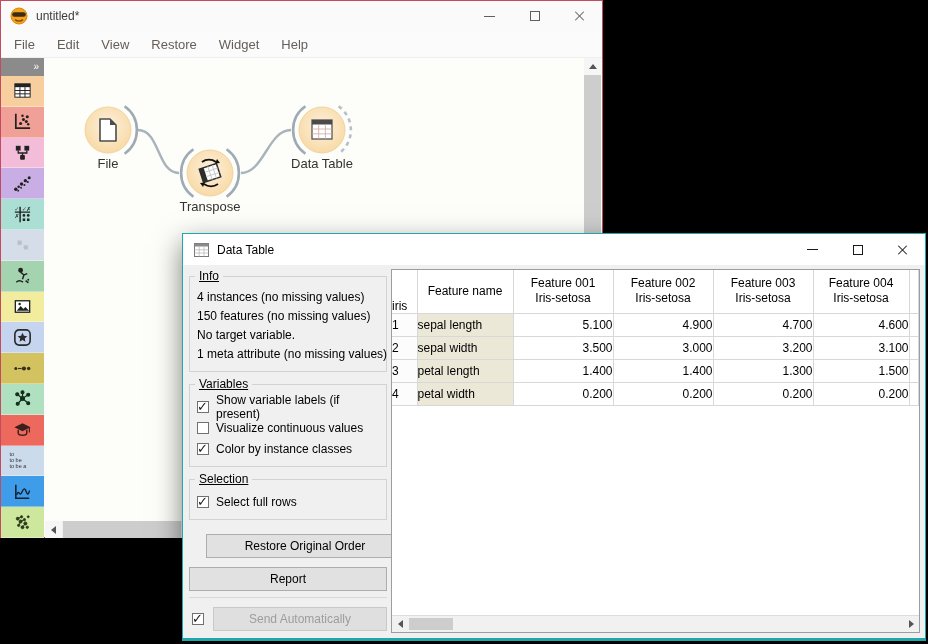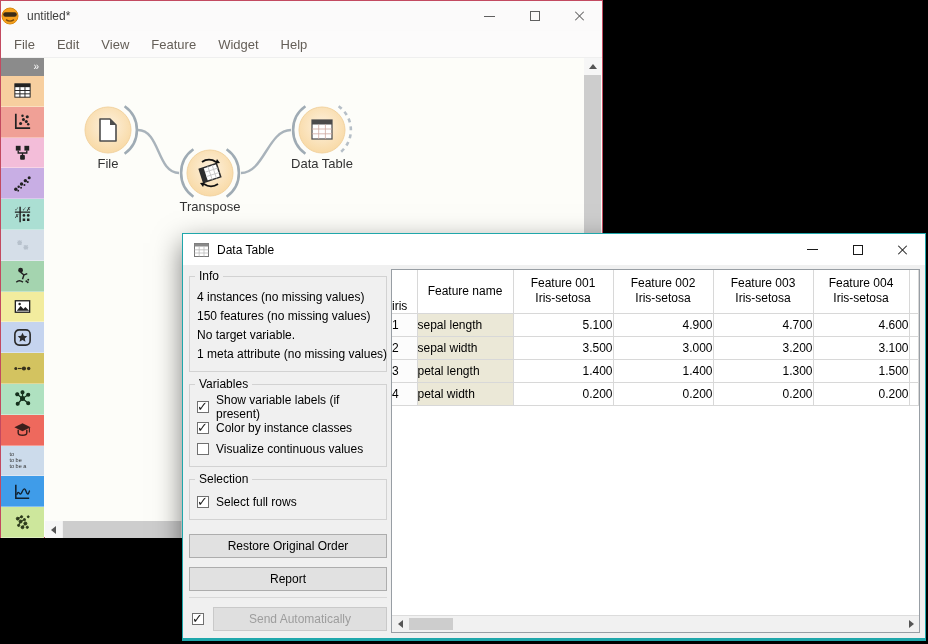--- a/index.html
+++ b/index.html
@@ -11,21 +11,21 @@
   html,body{margin:0;padding:0;}
   body{
     width:928px;height:644px;background:#000;position:relative;overflow:hidden;
     font-family:"Liberation Sans",sans-serif;color:#000;
   }
   
   .main-window{
     position:absolute;left:0;top:0;width:603px;height:538px;
     background:#fdfdf9;border:1px solid var(--winborder);
   }
-  .titlebar{height:30px;background:#fbfafa;display:flex;align-items:center;}
+  .titlebar{height:30px;background:#fbfafa;display:flex;align-items:center;padding-left:9px;}
   .title-text{margin-left:8px;font-size:12px;color:#3c3c3c;}
   .win-controls{margin-left:auto;display:flex;height:100%;}
   .wc{width:45px;height:100%;display:flex;align-items:center;justify-content:center;}
   .glyph-min{width:11px;border-top:1px solid #5f5f5f;}
   .glyph-max{width:10px;height:10px;border:1px solid #5f5f5f;}
   .glyph-cls{position:relative;width:12px;height:12px;}
   .glyph-cls::before,.glyph-cls::after{content:"";position:absolute;left:5.5px;top:0;width:1px;height:12px;background:#5f5f5f;}
   .glyph-cls::before{transform:rotate(45deg);}
   .glyph-cls::after{transform:rotate(-45deg);}
   .dlg-titlebar .glyph-min{border-color:#1a1a1a;}
@@ -60,28 +60,28 @@
   .dialog{
     position:absolute;left:182px;top:233px;width:744px;height:408px;
     background:#f0f0f0;border:1px solid var(--dlgborder);border-bottom-width:3px;
     box-shadow:0 10px 26px rgba(0,0,0,.5);
   }
   .dlg-titlebar{height:31px;background:#ffffff;display:flex;align-items:center;padding-left:11px;}
   .dlg-title{margin-left:8px;font-size:12px;color:#000;}
   .dlg-body{position:absolute;top:31px;left:0;right:0;bottom:0;}
   .left-panel{position:absolute;left:6px;top:4px;width:198px;bottom:4px;font-size:12px;}
   .groupbox{position:relative;border:1px solid #d2d2d2;margin-top:12px;padding:11px 4px 7px 7px;}
-  .gb-label{position:absolute;top:-8px;left:5px;background:#f0f0f0;padding:0 4px;font-size:12px;color:#000;}
+  .gb-label{position:absolute;top:-8px;left:5px;background:#f0f0f0;padding:0 4px;font-size:12px;color:#000;text-decoration:underline;}
   .info-line{line-height:19px;white-space:nowrap;}
   .check-row{display:flex;align-items:center;height:21px;}
   .cb{width:12px;height:12px;border:1px solid #707070;background:#fff;margin-right:7px;position:relative;flex:none;}
   .cb.on::after{content:"\2713";position:absolute;left:-1px;top:-3px;font-size:13px;color:#1a1a1a;}
   .panel-btn{display:block;width:100%;height:24px;margin-top:9px;background:#e1e1e1;border:1px solid #adadad;
     font-family:"Liberation Sans",sans-serif;font-size:12px;color:#000;}
-  .panel-btn.first{margin-top:14px;}
+  .panel-btn.first{margin-top:14px;margin-left:17px;}
   .send-area{position:absolute;bottom:3px;left:0;right:0;}
   .send-sep{border:none;border-top:1px solid #d8d8d8;margin:0 0 9px;}
   .send-row{display:flex;align-items:center;justify-content:flex-end;}
   .send-row .cb{margin:0 0 0 3px;}
   .panel-btn.disabled{color:#9d9d9d;background:#dfdfdf;border-color:#c9c9c9;flex:1;margin:0 0 0 9px;height:24px;}
   
   .table-wrap{position:absolute;left:208px;top:4px;right:5px;bottom:5px;border:1px solid #989ea4;background:#fff;overflow:hidden;}
   table.grid{border-collapse:collapse;table-layout:fixed;width:100%;font-size:12px;}
   table.grid th,table.grid td{border-right:1px solid #d8d8d8;border-bottom:1px solid #d8d8d8;padding:0;font-weight:normal;}
   th.colhead{height:43px;text-align:center;vertical-align:middle;line-height:15px;background:#fff;}
@@ -114,21 +114,21 @@
         </div>
       <div class="wc">
           <span class="glyph-cls"></span>
         </div>
     </div>
   </div>
   <div class="menubar">
       <div class="menu-item">File</div>
       <div class="menu-item">Edit</div>
       <div class="menu-item">View</div>
-      <div class="menu-item">Feature</div>
+      <div class="menu-item">Restore</div>
       <div class="menu-item">Widget</div>
       <div class="menu-item">Help</div>
     </div>
 
   <div class="toolbox">
     <div class="toolbox-header"><span>»</span></div>
     <div>
         <div class="tile" style="background: rgb(247, 207, 159);">
           <svg viewBox="0 0 22 22" width="21" height="21">
             <rect x="3" y="4" width="16" height="14" fill="#fff" stroke="#222"></rect>
@@ -388,26 +388,26 @@
           </div>
       </div>
       <div class="groupbox">
         <span class="gb-label">Variables</span>
         <div>
             <div class="check-row">
               <span class="cb on"></span>
               <span>Show variable labels (if present)</span>
             </div>
             <div class="check-row">
+              <span class="cb"></span>
+              <span>Visualize continuous values</span>
+            </div>
+            <div class="check-row">
               <span class="cb on"></span>
               <span>Color by instance classes</span>
-            </div>
-            <div class="check-row">
-              <span class="cb"></span>
-              <span>Visualize continuous values</span>
             </div>
           </div>
       </div>
       <div class="groupbox">
         <span class="gb-label">Selection</span>
         <div>
             <div class="check-row">
               <span class="cb on"></span>
               <span>Select full rows</span>
             </div>

